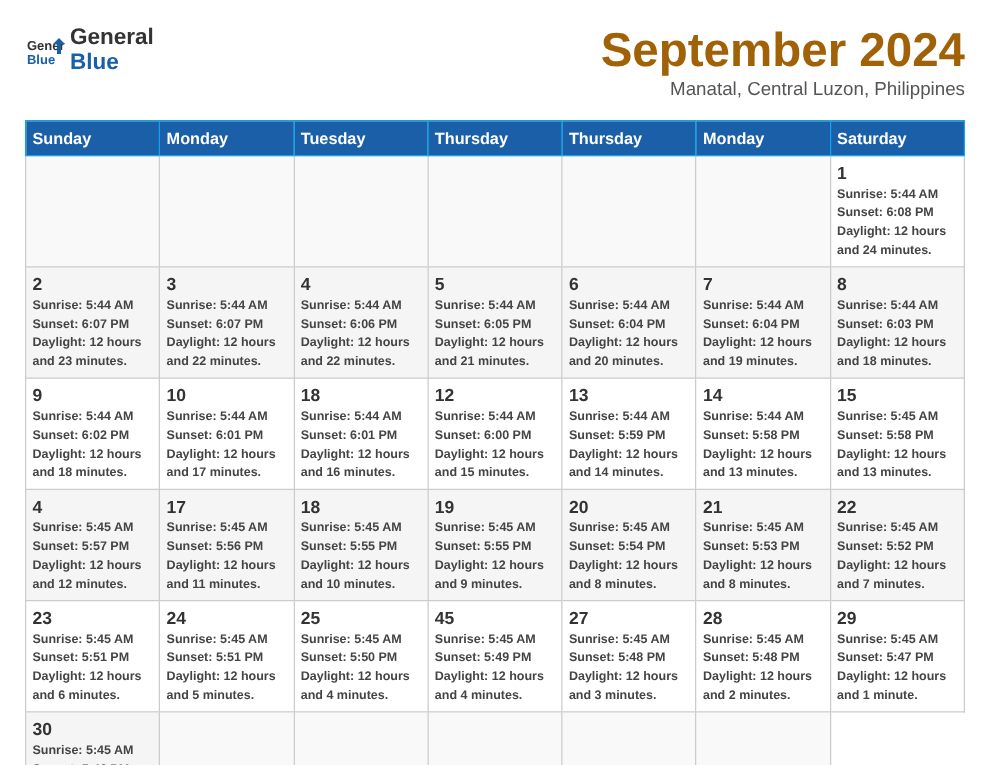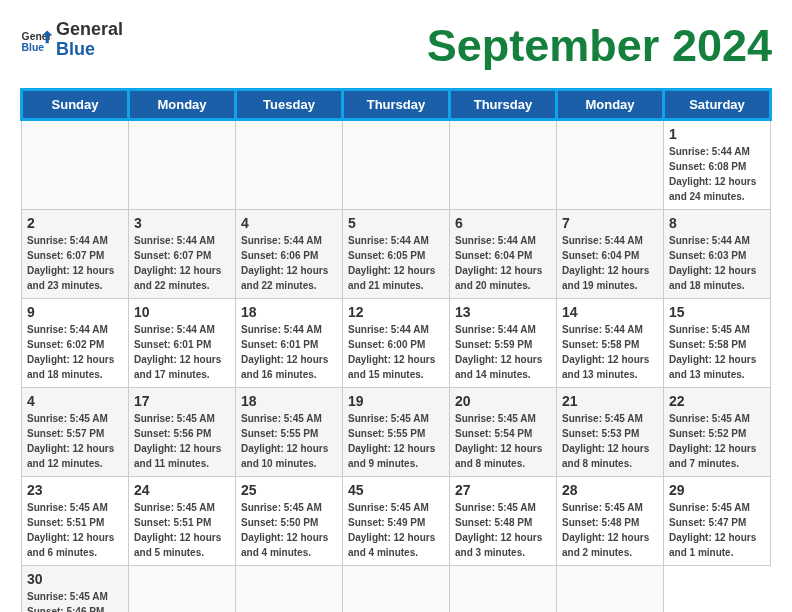--- a/index.html
+++ b/index.html
@@ -31,41 +31,41 @@
       display: block;
     }
     .logo-icon {
       width: 32px;
       height: 32px;
     }
     .title-section {
       text-align: right;
     }
     .month-title {
-      font-size: 45px;
-      font-weight: bold;
-      color: #15803d;
+      font-size: 38px;
+      font-weight: bold;
+      color: #a16207;
     }
     .location-title {
       font-size: 15px;
       color: #555;
     }
     table {
       width: 100%;
       border-collapse: collapse;
       font-size: 11px;
     }
     thead tr th {
       background-color: #1a5fa8;
       color: #fff;
       padding: 6px 5px;
-      text-align: center;
+      text-align: left;
       font-size: 13px;
       font-weight: bold;
-      border: 3px solid #0ea5e9;
+      border: 1px solid #0ea5e9;
     }
     tbody tr td {
       border: 1px solid #ccc;
       padding: 5px 5px;
       vertical-align: top;
       width: calc(100% / 7);
       background: #fff;
       min-height: 70px;
     }
     tbody tr:nth-child(even) td {
@@ -98,20 +98,21 @@
       <text x="2" y="34" font-size="13" font-weight="bold" fill="#1a5fa8">Blue</text>
       <polygon points="34,8 40,14 36,14 36,24 32,24 32,14 28,14" fill="#1a5fa8"></polygon>
     </svg>
     <div class="logo-text">
       <span>General</span>
       <span style="color:#1a5fa8;">Blue</span>
     </div>
   </div>
   <div class="title-section">
     <div class="month-title">September 2024</div>
+    <div class="location-title">Manatal, Central Luzon, Philippines</div>
   </div>
 </div>
 
 <table>
   <thead>
     <tr>
       <th>Sunday</th>
       <th>Monday</th>
       <th>Tuesday</th>
       <th>Thursday</th>

